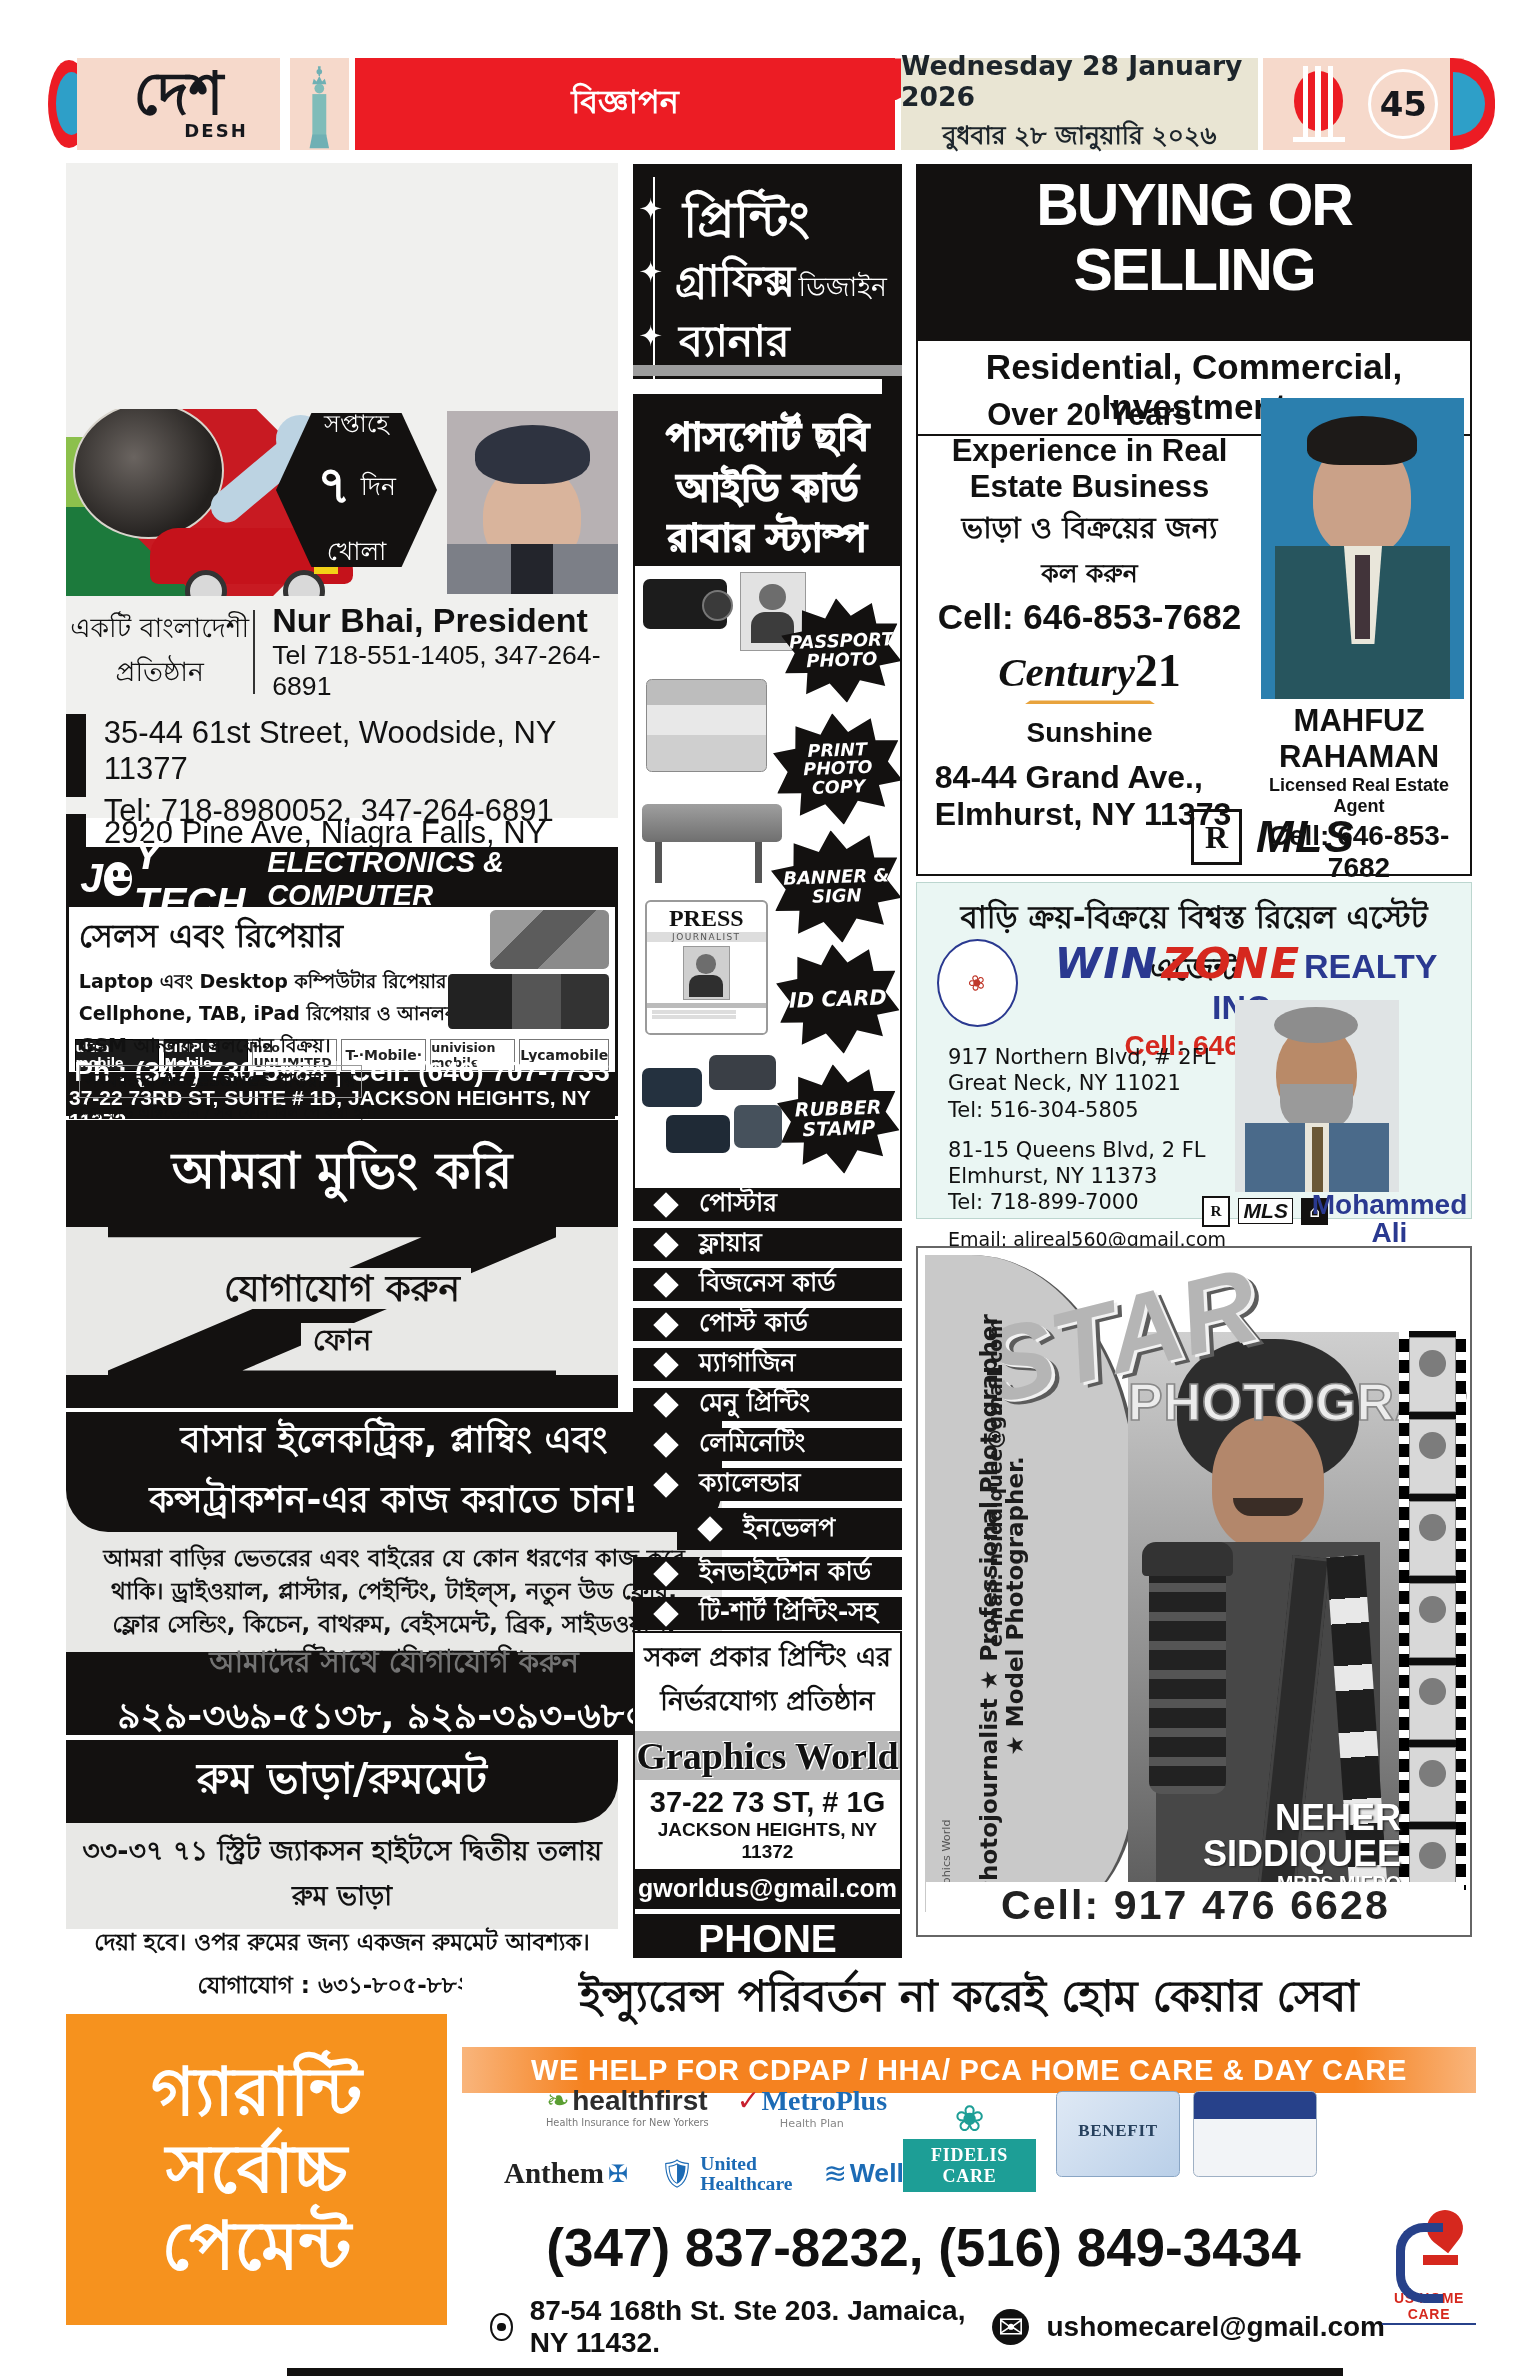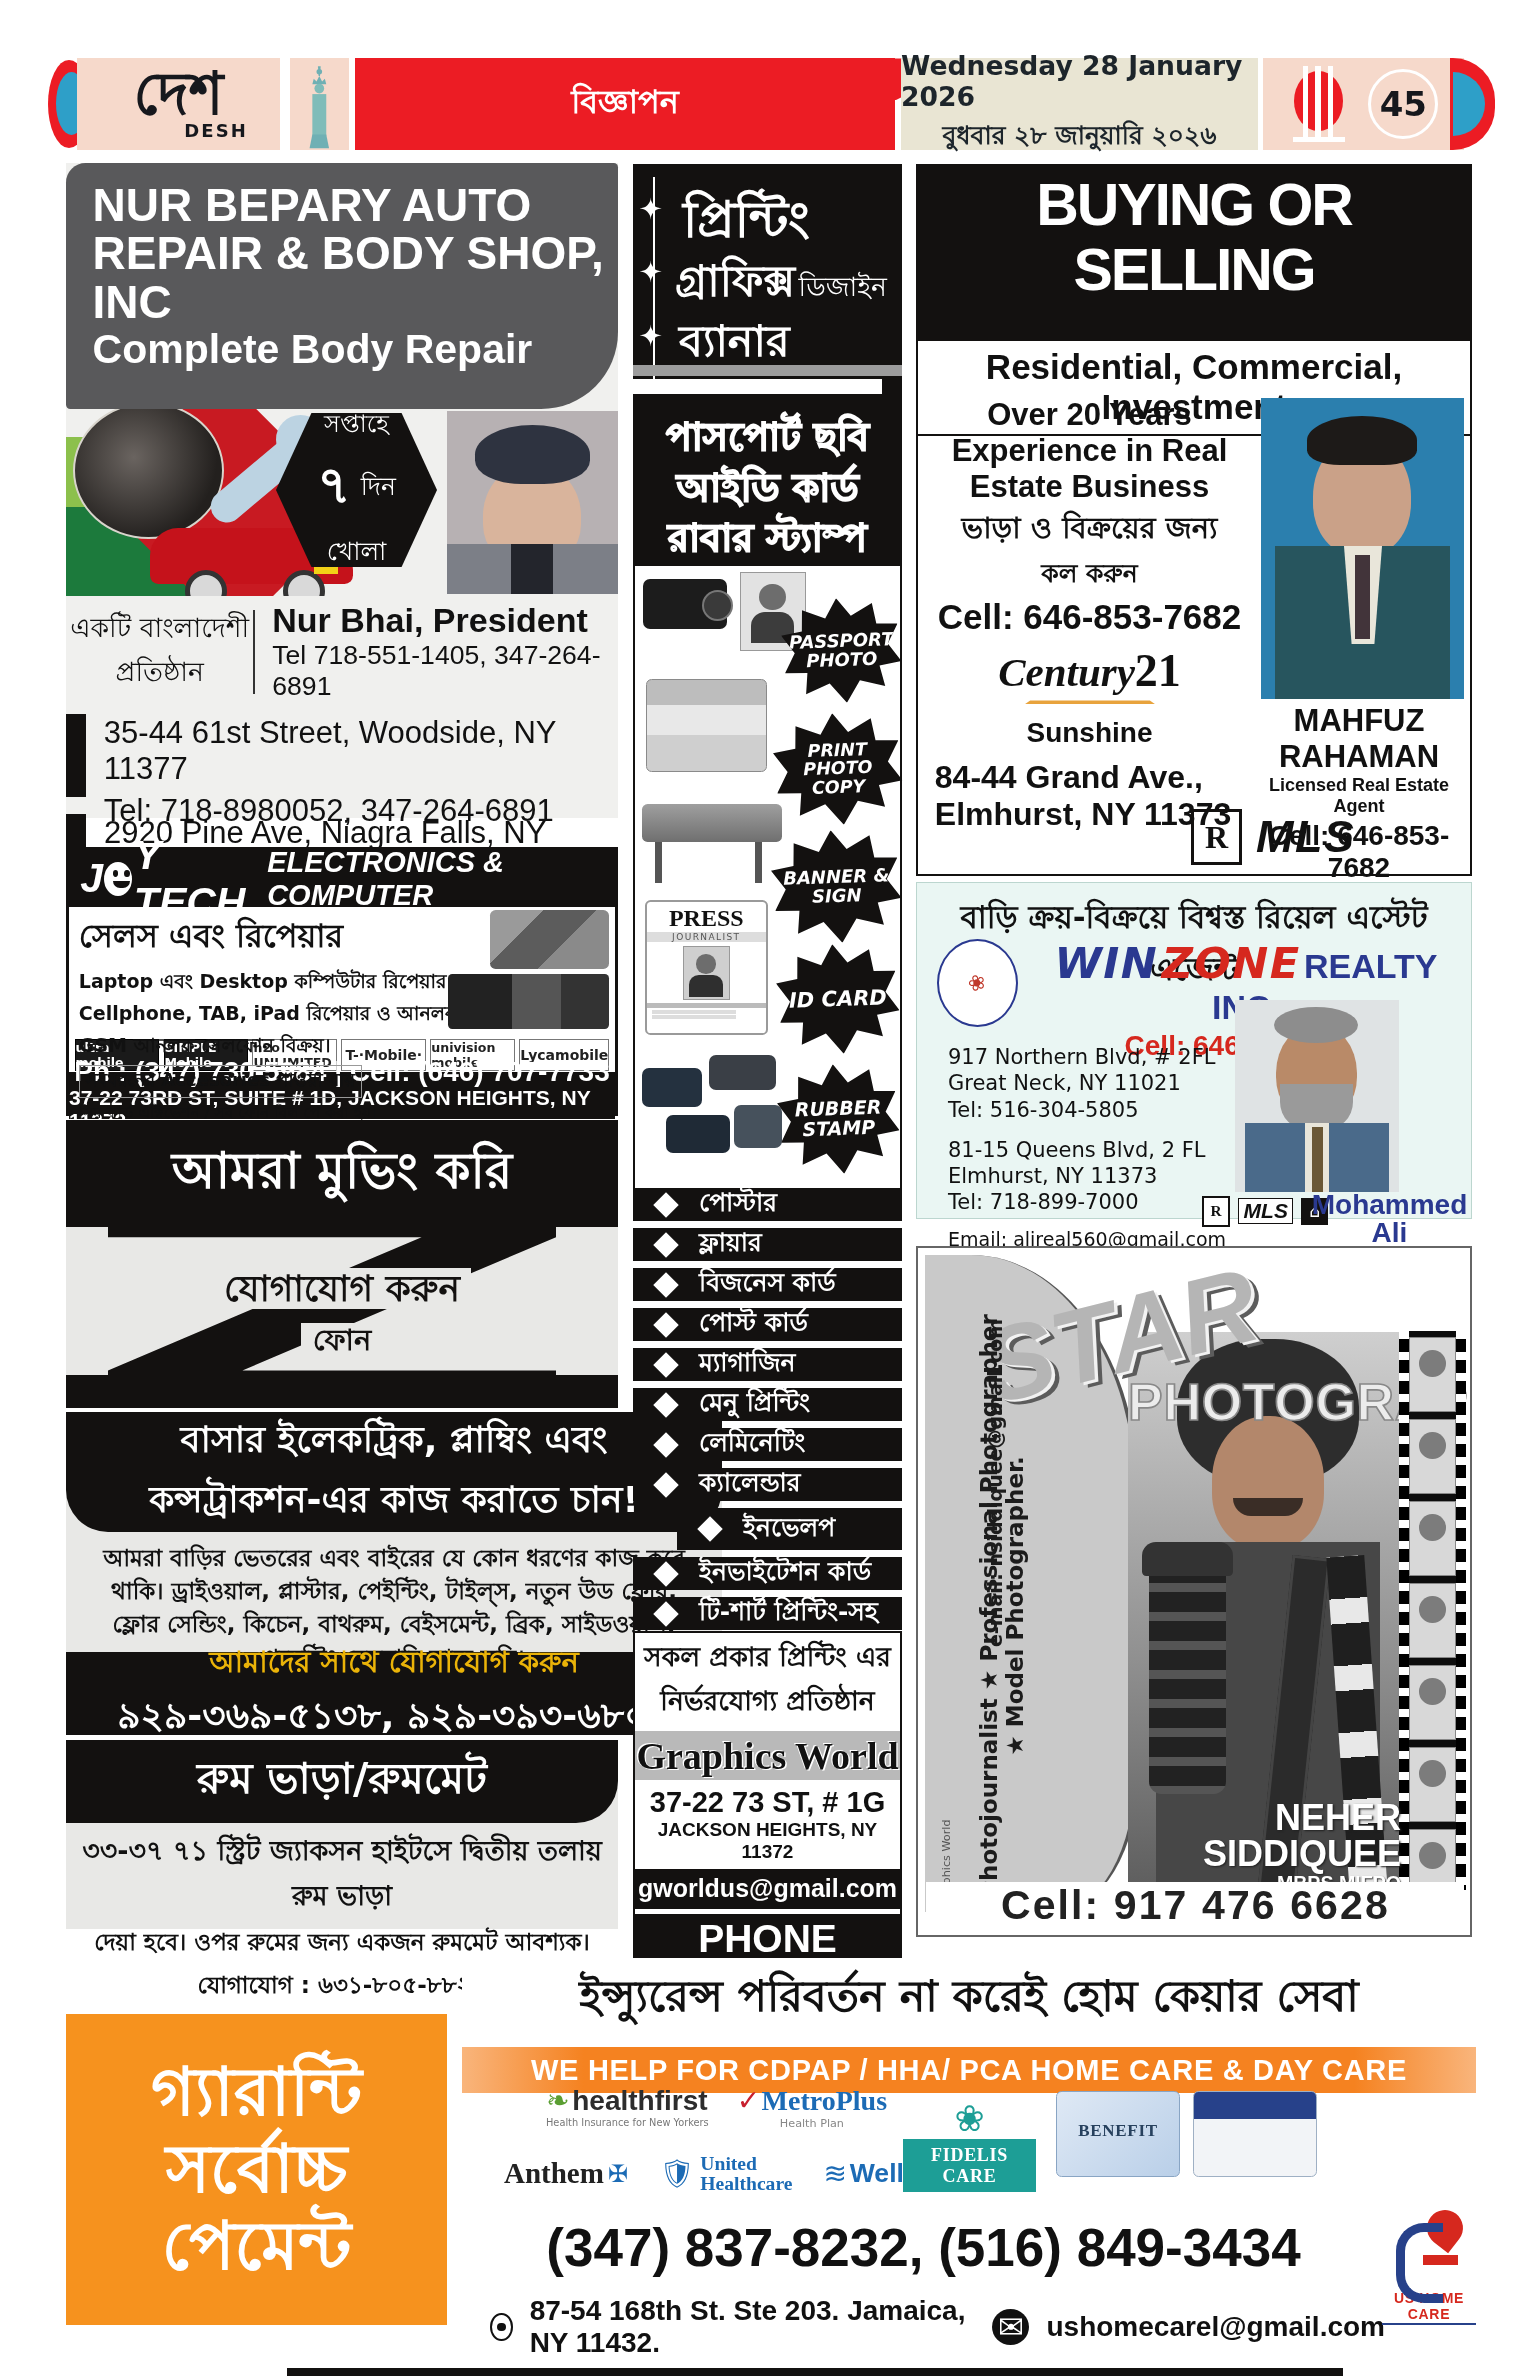--- a/index.html
+++ b/index.html
@@ -74,25 +74,20 @@
       </span>
       <span style="display:flex;align-items:center;justify-content:center;width:64px;height:64px;border:3.5px solid #fff;border-radius:50%;">
         <span style="font-size:34px;font-weight:bold;color:#16181d;">45</span>
       </span>
     </div>
     <div class="abs" style="left:1394px;top:1.4px;width:45px;height:92px;border-radius:0 42px 42px 0;background:#ec1c24;"></div>
     <div class="abs" style="left:1397px;top:15.4px;width:32px;height:64px;border-radius:0 35px 35px 0;background:#2e9fc8;"></div>
   </div>
 
   <div class="abs" style="left:66px;top:163px;width:552px;height:655px;background:#f0f0ee;">
-    <div class="abs" style="left:0;top:0;width:552px;height:246px;background:#59595b;border-radius:19.6px 4.2px 77px 4.2px;padding:18px 0 0 26.6px;box-sizing:border-box;">
-      <div class="sans b wh" style="font-size:46px;line-height:1.05;">NUR BEPARY AUTO</div>
-      <div class="sans b wh" style="font-size:46px;line-height:1.05;">REPAIR &amp; BODY SHOP, INC</div>
-      <div class="sans b wh" style="font-size:41px;line-height:1.15;">Complete Body Repair</div>
-    </div>
 
     <div class="abs" style="left:0;top:246px;width:294px;height:187px;overflow:hidden;">
       <div class="abs" style="left:0;top:28px;width:119px;height:84px;background:#8cc04c;"></div>
       <div class="abs" style="left:0;top:98px;width:140px;height:91px;background:#1c7a3c;"></div>
       <div class="abs" style="left:63px;top:7px;width:196px;height:175px;background:#c81a22;transform:rotate(45deg);"></div>
       <div class="abs" style="left:7px;top:-7px;width:147px;height:133px;border-radius:50%;background:radial-gradient(circle at 40% 40%,#6a6460,#23201e 70%);border:2.8px solid #d8d4cc;"></div>
       <div class="abs" style="left:133px;top:49px;width:133px;height:32px;background:#bcd3e2;border-radius:17px;transform:rotate(-40deg);"></div>
       <div class="abs" style="left:210px;top:5.6px;width:49px;height:49px;border-radius:50%;background:#bcd3e2;clip-path:polygon(0 0,100% 0,100% 45%,45% 100%,0 100%);"></div>
       <div class="abs" style="left:84px;top:119px;width:203px;height:56px;background:#c5121b;border-radius:28px 42px 8.4px 8.4px;"></div>
       <div class="abs" style="left:119px;top:161px;width:42px;height:42px;border-radius:50%;background:#d9d9d9;border:5.6px solid #333;box-sizing:border-box;"></div>
@@ -192,21 +187,21 @@
     <div class="ctr" style="color:#fff;font-size:41px;font-weight:bold;padding-top:18px;">৯১৭-৯৪০-৫২২৬, ৯১৭-৯৪৫-৮৮৬৫</div>
   </div>
 
   <div class="abs" style="left:66px;top:1412px;width:656px;height:323px;background:#e8e8e6;">
     <div style="background:#131110;border-radius:0 0 42px 42px;height:120px;display:flex;flex-direction:column;align-items:center;justify-content:center;">
       <div style="color:#fff;font-size:36px;font-weight:bold;">বাসার ইলেকট্রিক, প্লাম্বিং এবং</div>
       <div style="color:#fff;font-size:36px;font-weight:bold;">কন্সট্রাকশন-এর কাজ করাতে চান!</div>
     </div>
     <div class="ctr" style="font-size:23px;font-weight:bold;padding:9.8px 18px 0 18px;line-height:1.45;">আমরা বাড়ির ভেতরের এবং বাইরের যে কোন ধরণের কাজ করে থাকি। ড্রাইওয়াল, প্লাস্টার, পেইন্টিং, টাইল্স, নতুন উড ফ্লোর, ফ্লোর সেন্ডিং, কিচেন, বাথরুম, বেইসমেন্ট, ব্রিক, সাইডওয়াল, পয়েন্টিং মেসনারি কাজ করি।</div>
     <div style="position:absolute;left:0;bottom:0;width:100%;height:83px;background:#131110;display:flex;flex-direction:column;align-items:center;justify-content:center;">
-      <div style="color:#eab308;font-size:29px;font-weight:bold;">আমাদের সাথে যোগাযোগ করুন</div>
+      <div style="color:#737373;font-size:29px;font-weight:bold;">আমাদের সাথে যোগাযোগ করুন</div>
       <div style="color:#fff;font-size:36px;font-weight:bold;">৯২৯-৩৬৯-৫১৩৮, ৯২৯-৩৯৩-৬৮০৭</div>
     </div>
   </div>
 
   <div class="abs" style="left:66px;top:1740px;width:552px;height:189px;background:#e8e8e6;">
     <div style="background:#131110;border-radius:0 0 42px 0;height:83px;display:flex;align-items:center;justify-content:center;">
       <span style="color:#fff;font-size:42px;font-weight:bold;">রুম ভাড়া/রুমমেট</span>
     </div>
     <div class="ctr" style="padding-top:7px;">
       <div style="font-size:27px;font-weight:bold;">৩৩-৩৭ ৭১ স্ট্রিট জ্যাকসন হাইটসে দ্বিতীয় তলায় রুম ভাড়া</div>

